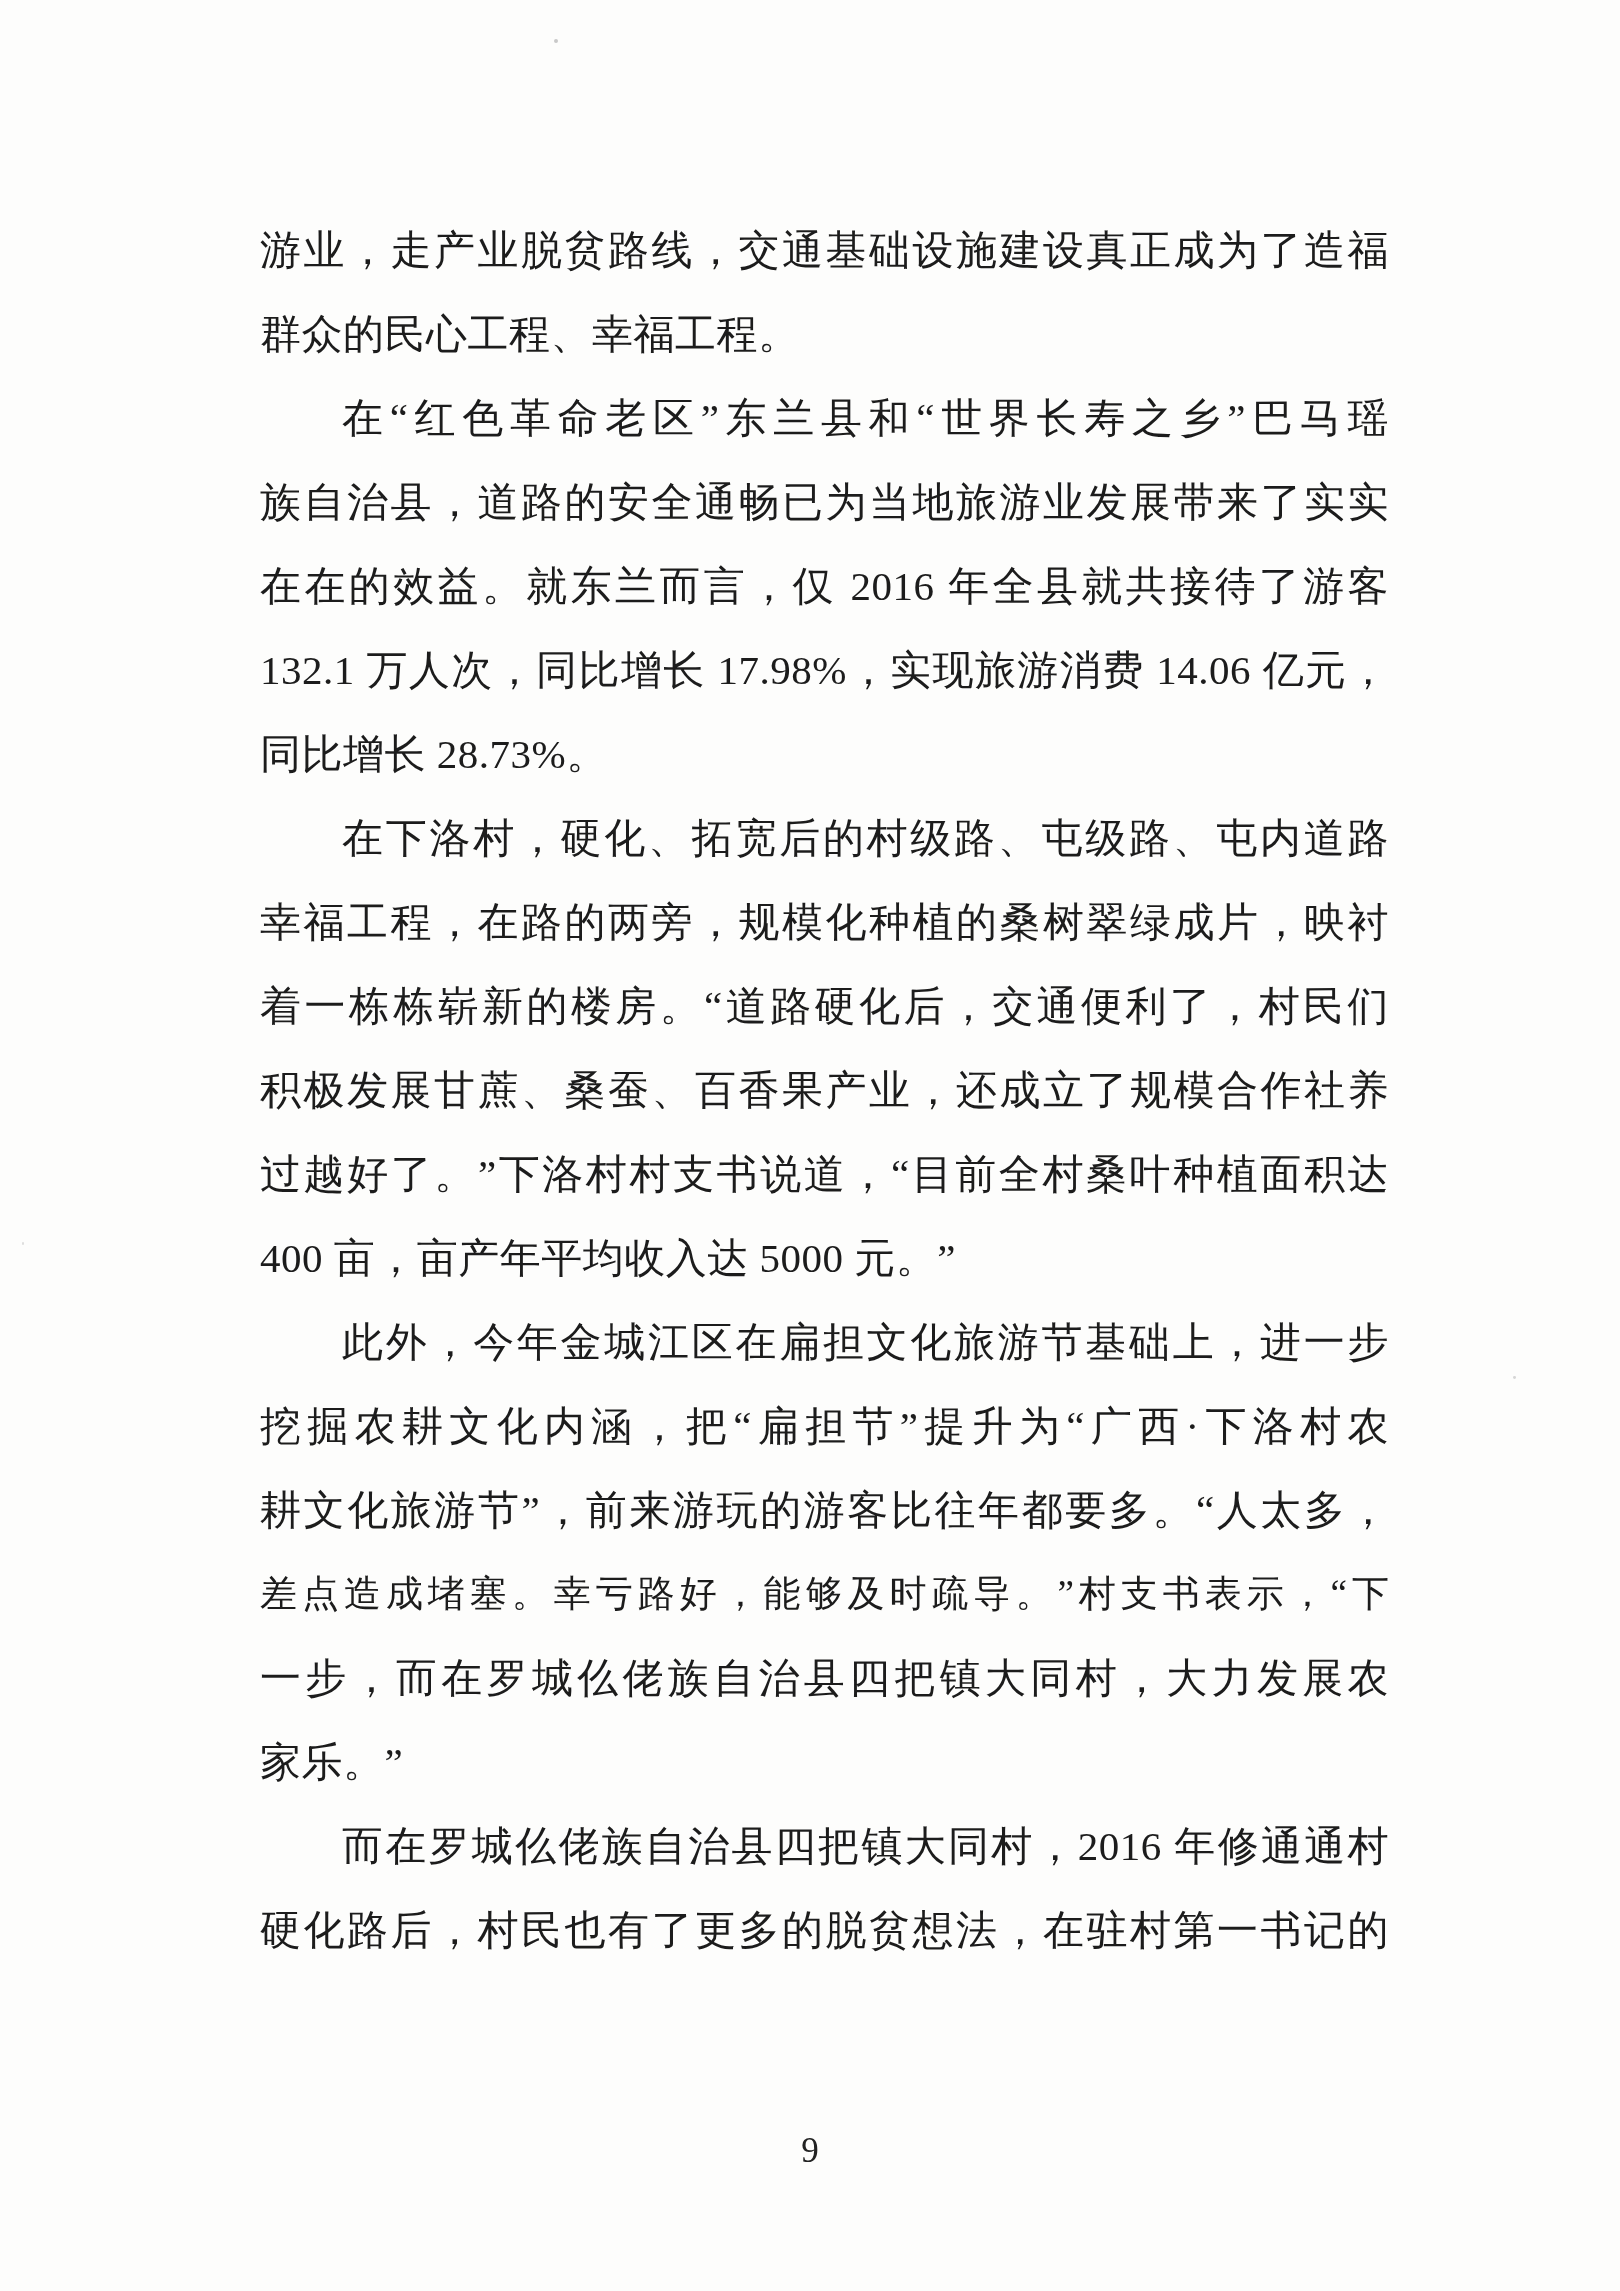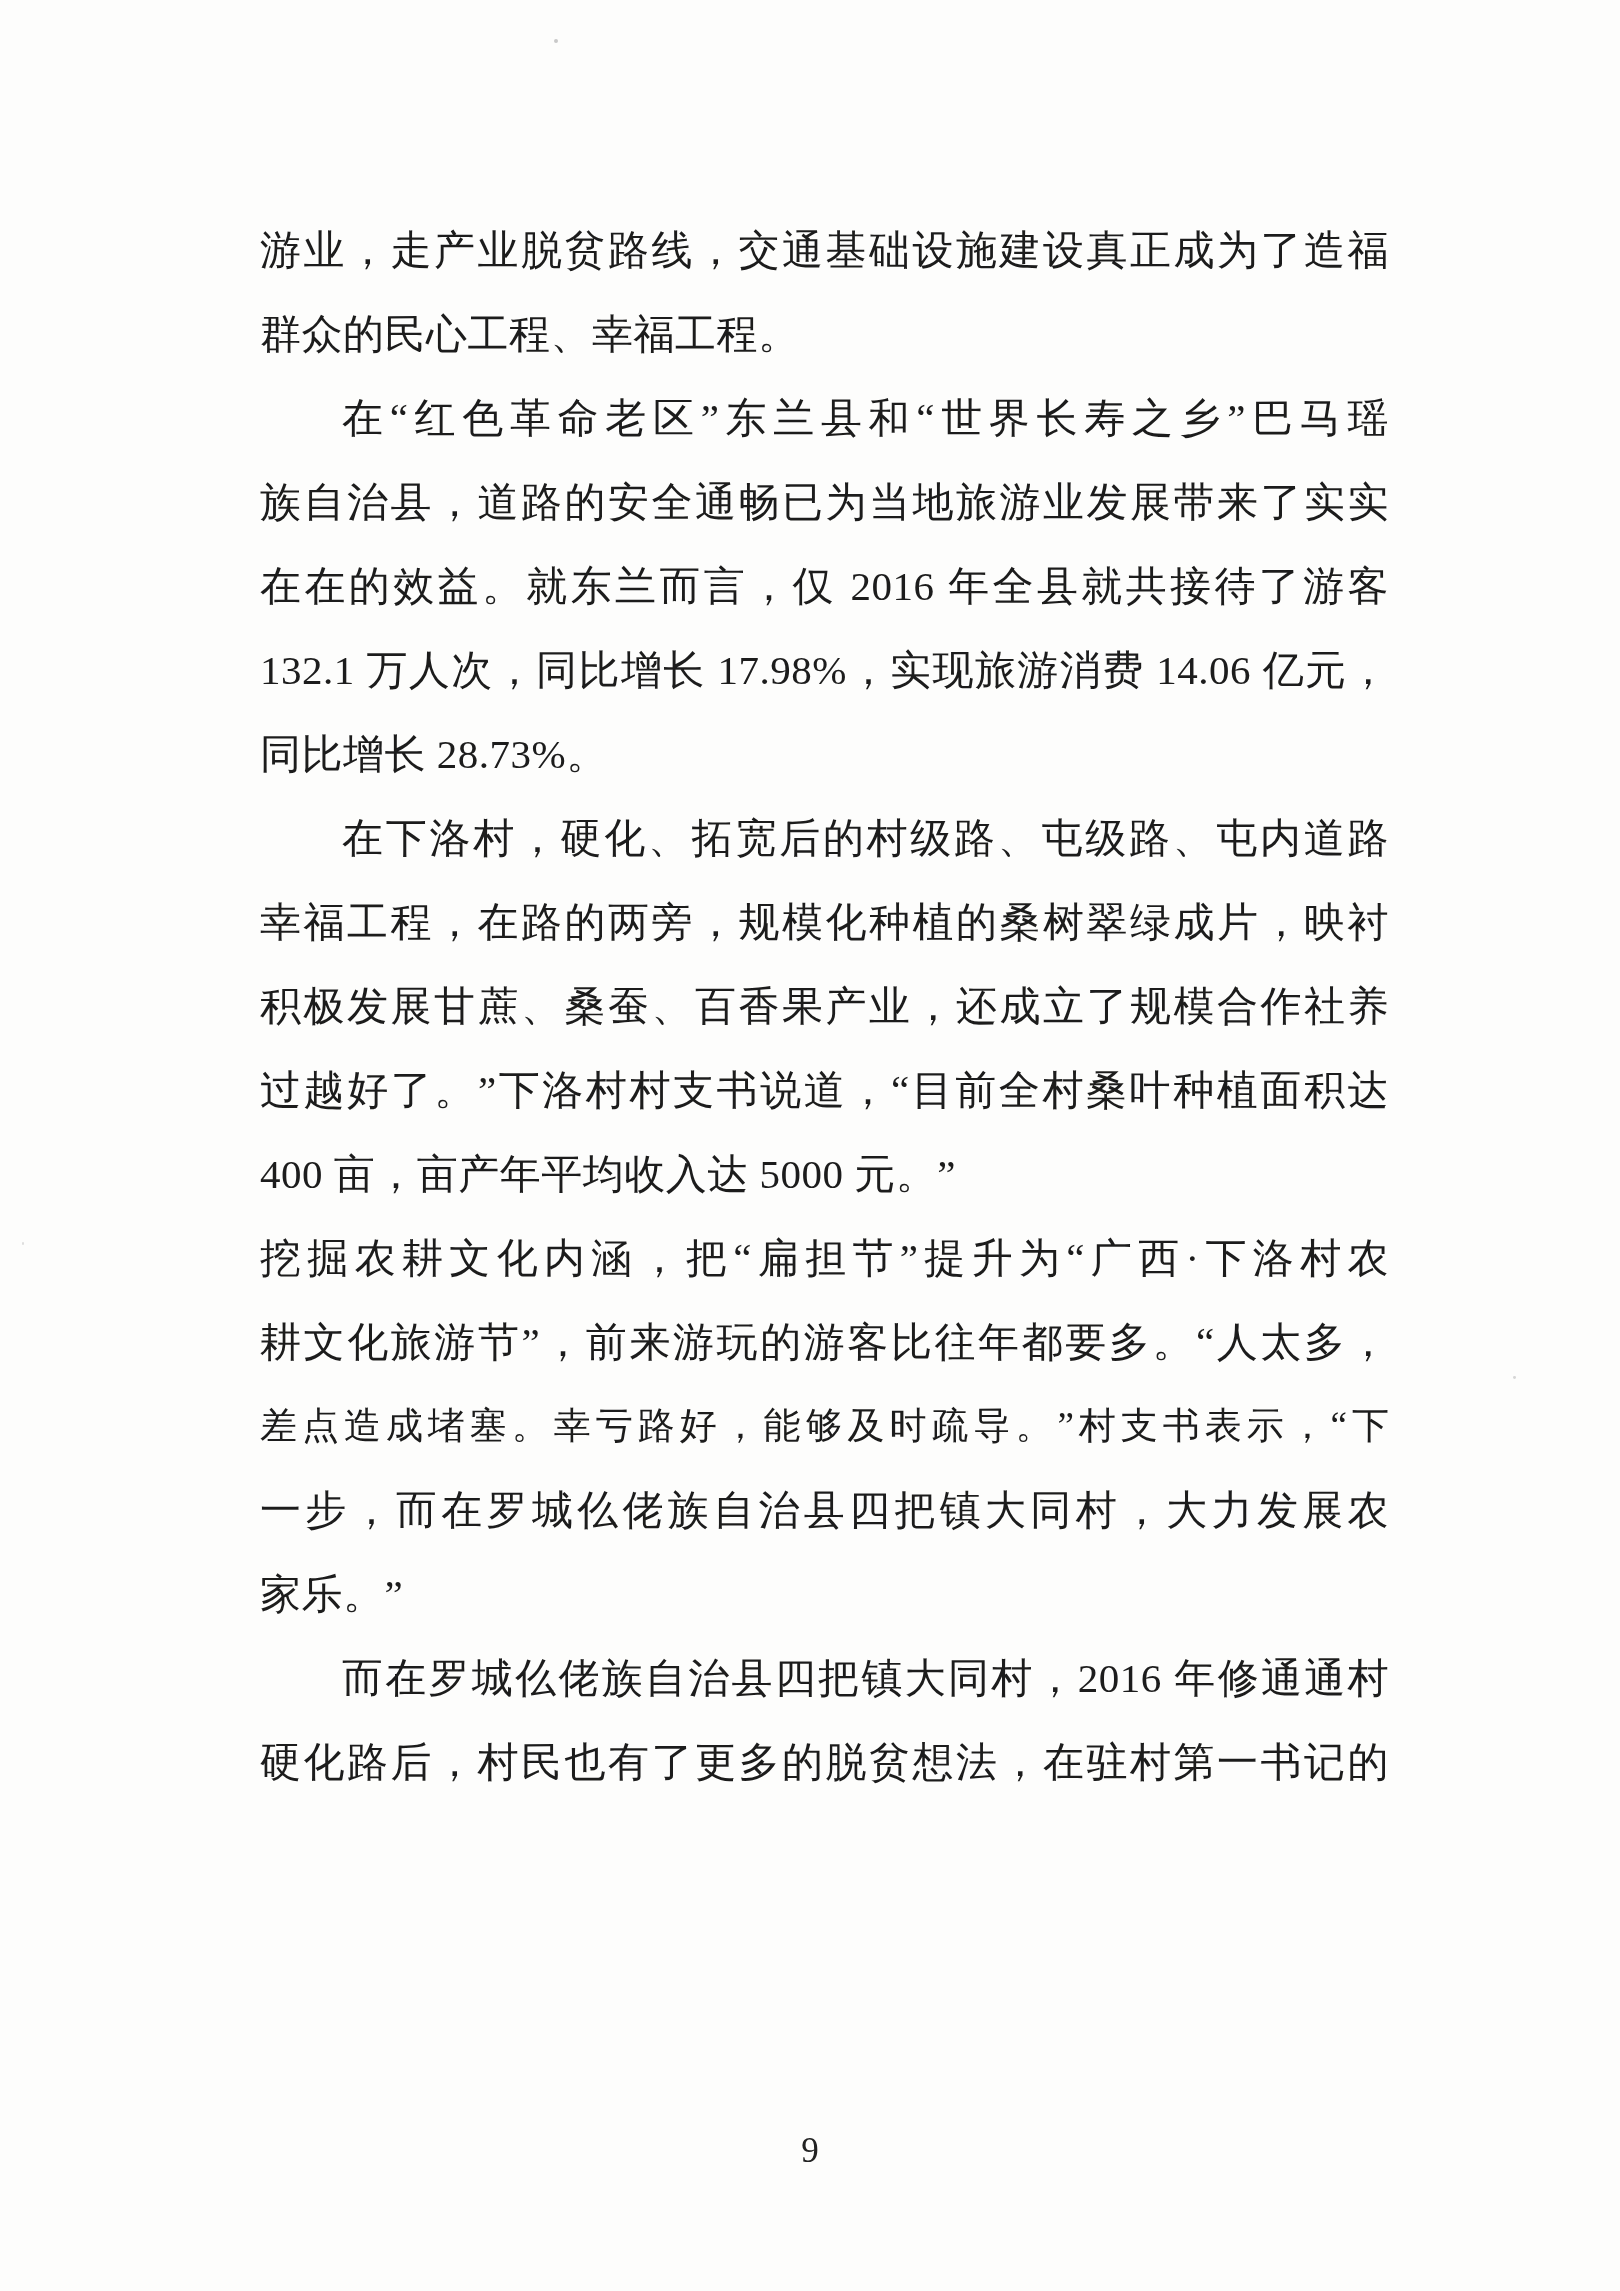--- a/index.html
+++ b/index.html
@@ -72,23 +72,25 @@
   <div class="textblock">
       <div class="line">游业，走产业脱贫路线，交通基础设施建设真正成为了造福</div>
       <div class="line end">群众的民心工程、幸福工程。</div>
       <div class="line indent">在“红色革命老区”东兰县和“世界长寿之乡”巴马瑶</div>
       <div class="line">族自治县，道路的安全通畅已为当地旅游业发展带来了实实</div>
       <div class="line">在在的效益。就东兰而言，仅 2016 年全县就共接待了游客</div>
       <div class="line">132.1 万人次，同比增长 17.98%，实现旅游消费 14.06 亿元，</div>
       <div class="line end">同比增长 28.73%。</div>
       <div class="line indent">在下洛村，硬化、拓宽后的村级路、屯级路、屯内道路</div>
       <div class="line">幸福工程，在路的两旁，规模化种植的桑树翠绿成片，映衬</div>
+      <div class="line">着一栋栋崭新的楼房。“道路硬化后，交通便利了，村民们</div>
       <div class="line">积极发展甘蔗、桑蚕、百香果产业，还成立了规模合作社养</div>
       <div class="line">过越好了。”下洛村村支书说道，“目前全村桑叶种植面积达</div>
       <div class="line end">400 亩，亩产年平均收入达 5000 元。”</div>
+      <div class="line indent">此外，今年金城江区在扁担文化旅游节基础上，进一步</div>
       <div class="line">挖掘农耕文化内涵，把“扁担节”提升为“广西·下洛村农</div>
       <div class="line">耕文化旅游节”，前来游玩的游客比往年都要多。“人太多，</div>
       <div class="line tight">差点造成堵塞。幸亏路好，能够及时疏导。”村支书表示，“下</div>
       <div class="line">一步，而在罗城仫佬族自治县四把镇大同村，大力发展农</div>
       <div class="line end">家乐。”</div>
       <div class="line indent">而在罗城仫佬族自治县四把镇大同村，2016 年修通通村</div>
       <div class="line">硬化路后，村民也有了更多的脱贫想法，在驻村第一书记的</div>
     </div>
   <div class="page-number">9</div>
   <div class="speck s1"></div>

